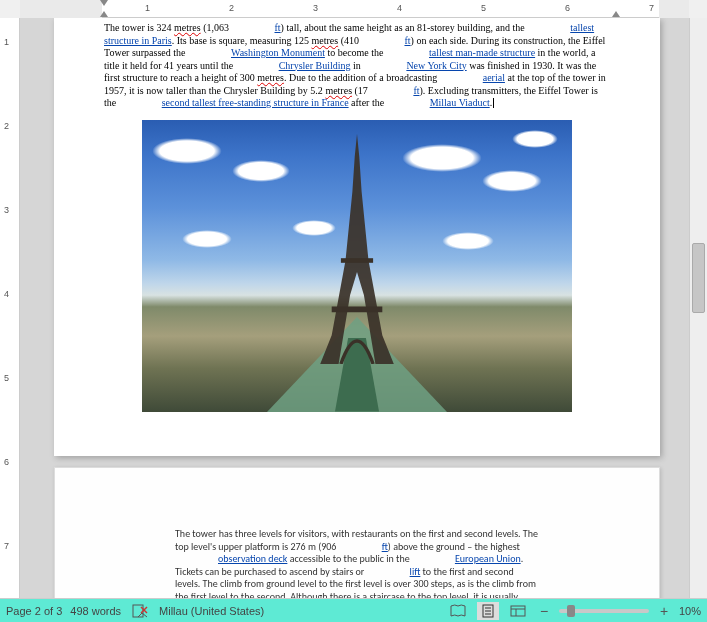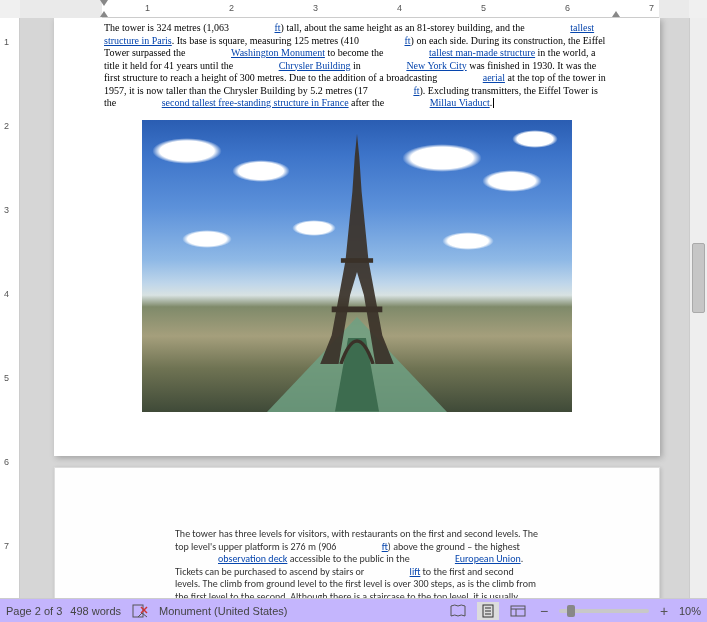--- a/index.html
+++ b/index.html
@@ -99,21 +99,21 @@
     line-height: 1.25;
     color: #000;
   }
   .page2 .body2 {
     font-family: "Calibri", "Segoe UI", sans-serif;
     font-size: 10px;
     line-height: 1.25;
     color: #333;
   }
   .lk { color: #0645ad; text-decoration: underline; cursor: pointer; margin-left: 43px; }
-  .sp { text-decoration-style: wavy; text-decoration-color: #d00; }
+  .sp { text-decoration: underline; text-decoration-style: wavy; text-decoration-color: #d00; }
   .cursor-caret { border-right: 1px solid #000; display: inline-block; height: 10px; vertical-align: text-bottom; margin-left:1px; }
 
   .image-box {
     margin: 10px auto 0 auto;
     width: 430px;
     height: 292px;
     position: relative;
     background: linear-gradient(to bottom,
       #2a5db2 0%, #3d74c9 12%, #5c91da 30%, #8fb9e6 48%,
       #bfd6ea 56%, #d8e2e2 60%,
@@ -167,21 +167,21 @@
     background: #c6c6c6;
     border: 1px solid #aaa;
     border-radius: 2px;
   }
 
   
   .status {
     position: absolute;
     left: 0; right: 0; bottom: 0;
     height: 24px;
-    background: #c4b5fd;
+    background: #5eead4;
     border-top: 1px solid #ccc;
     display: flex;
     align-items: center;
     font-size: 11px;
     color: #444;
     padding: 0 6px;
     gap: 8px;
   }
   .status .spacer { flex: 1; }
   .status .btn { display:inline-flex; align-items:center; justify-content:center; width:22px; height:18px; cursor:pointer; }
@@ -273,21 +273,21 @@
   <span>Page 2 of 3</span>
   <span>498 words</span>
   <span class="btn">
     <svg viewBox="0 0 16 14">
         <rect x="1" y="1" width="10" height="12" fill="none" stroke="#555"></rect>
         <path d="M6 13 L10 9 L15 13" fill="none" stroke="#555"></path>
         <path d="M9 3 L15 9" stroke="#c33" stroke-width="1.4"></path>
         <path d="M15 3 L9 9" stroke="#c33" stroke-width="1.4"></path>
       </svg>
   </span>
-  <span>Monument (United States)</span>
+  <span>Millau (United States)</span>
   <span class="spacer"></span>
   <span class="btn">
     <svg viewBox="0 0 16 14">
         <path d="M1 2 Q5 0 8 2 Q11 0 15 2 L15 12 Q11 10 8 12 Q5 10 1 12 Z" fill="none" stroke="#555"></path>
       </svg>
   </span>
   <span class="btn active">
     <svg viewBox="0 0 16 14">
         <rect x="3" y="1" width="10" height="12" fill="none" stroke="#333"></rect>
         <line x1="5" y1="4" x2="11" y2="4" stroke="#333"></line>

